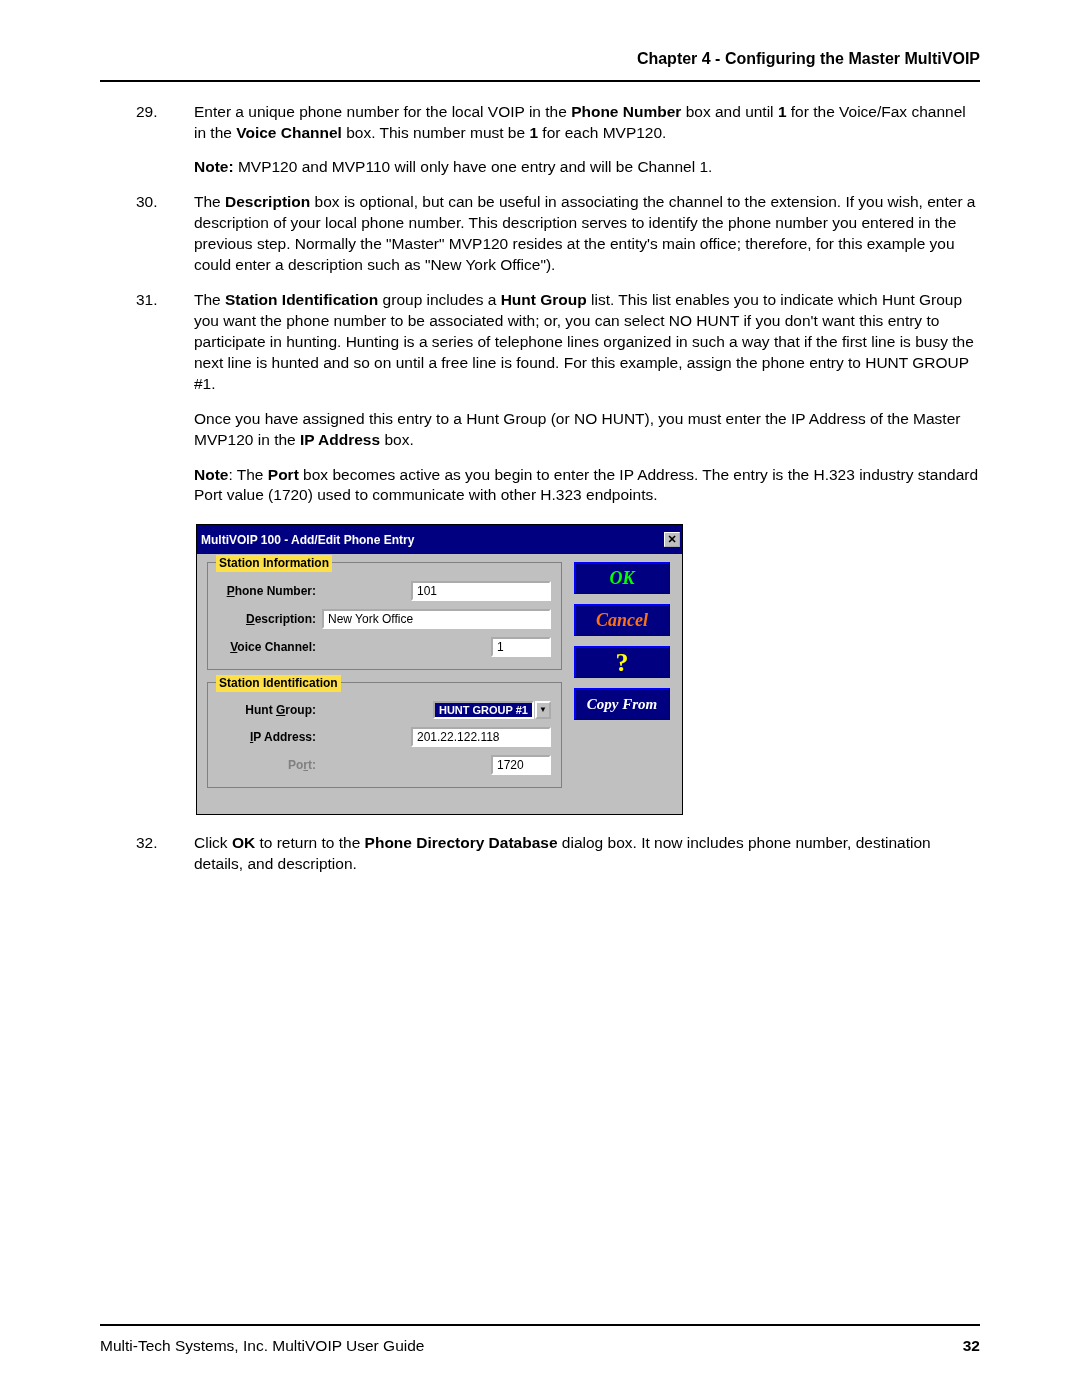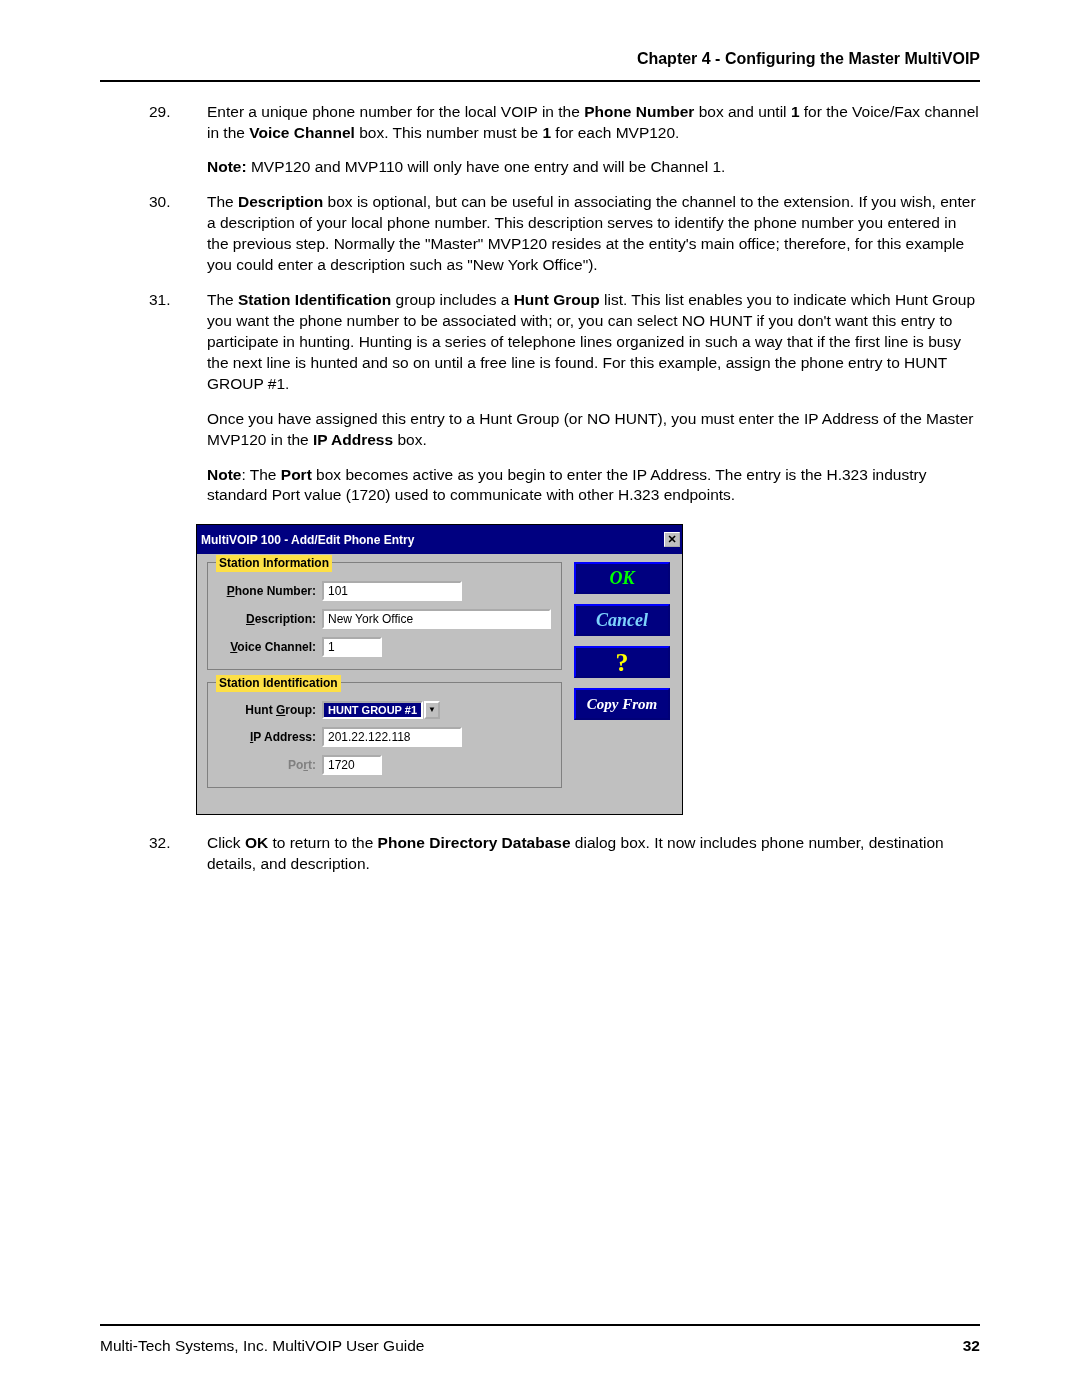--- a/index.html
+++ b/index.html
@@ -18,21 +18,21 @@
       text-align: right;
       font-weight: bold;
       font-size: 16px;
       padding-bottom: 10px;
       border-bottom: 2px solid #000;
       margin-bottom: 20px;
     }
     .step {
       display: flex;
       margin-top: 14px;
-      margin-left: 49px;
+      margin-left: 36px;
     }
     .step-num {
       width: 58px;
       flex-shrink: 0;
     }
     .step-body {
       flex: 1;
     }
     .step-body p {
       margin-bottom: 14px;
@@ -95,20 +95,21 @@
       left: 8px;
       background: #fde047;
       padding: 0 3px;
       font-weight: bold;
       font-size: 12px;
     }
     .field-row {
       display: flex;
       align-items: center;
       margin-bottom: 8px;
+      justify-content: space-between;
     }
     .field-row:last-child { margin-bottom: 0; }
     .field-label {
       width: 104px;
       text-align: right;
       padding-right: 6px;
       font-weight: bold;
       font-size: 12px;
     }
     .field-label .u { text-decoration: underline; }
@@ -159,21 +160,21 @@
       display: flex;
       align-items: center;
       justify-content: center;
       margin-bottom: 10px;
       font-weight: bold;
       font-style: italic;
       font-size: 18px;
       font-family: "Times New Roman", serif;
     }
     .btn.ok { color: #00ff00; }
-    .btn.cancel { color: #7dd3fc; }
+    .btn.cancel { color: #f97316; }
     .btn.help {
       color: #ffff00;
       font-size: 26px;
       font-weight: bold;
       font-style: normal;
     }
     .btn.copy {
       color: #fff;
       font-size: 15px;
       font-style: italic;

